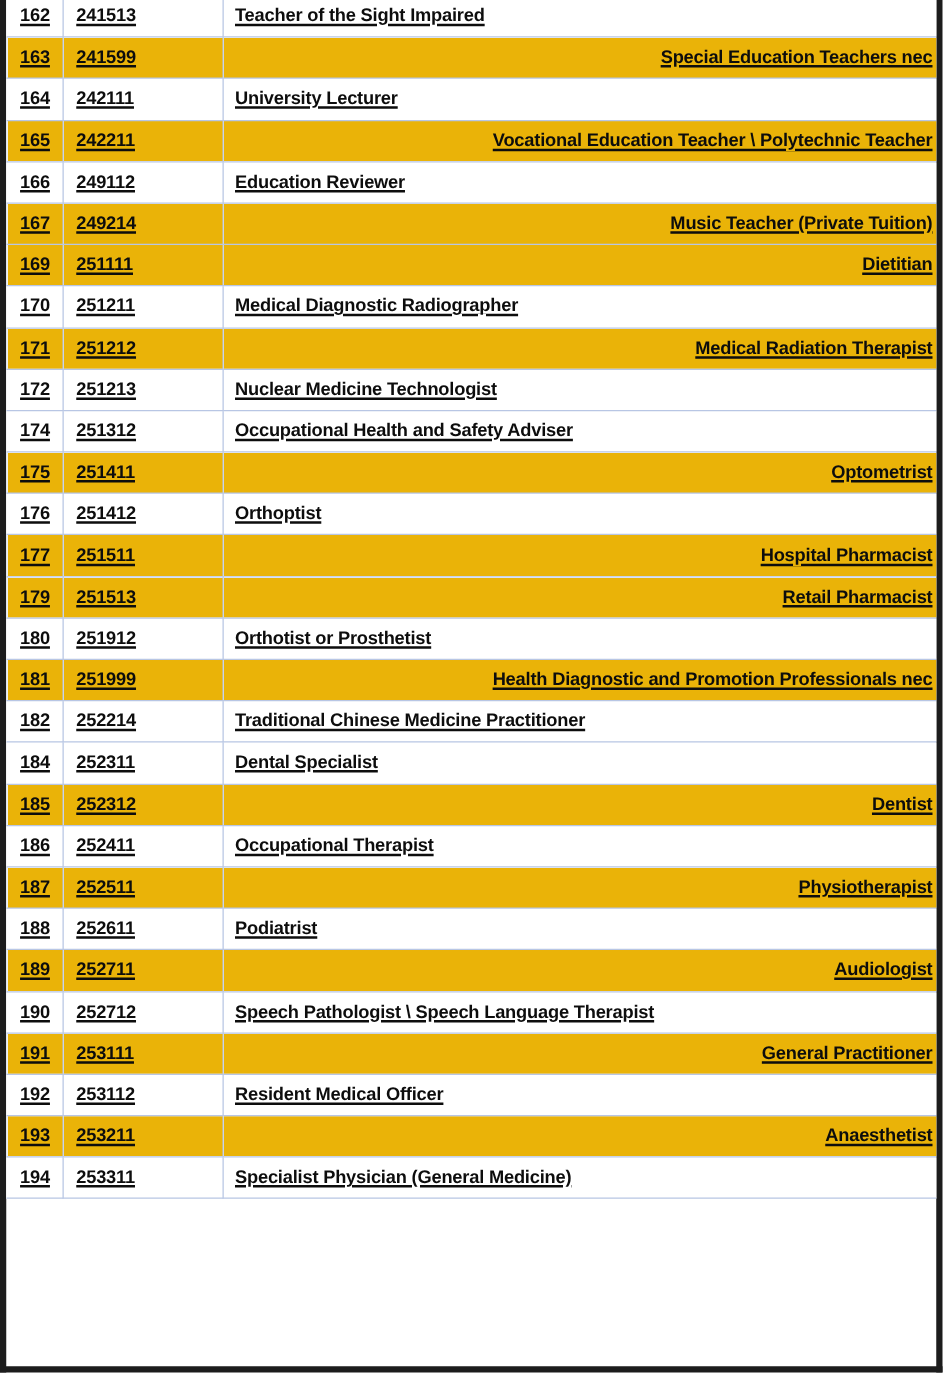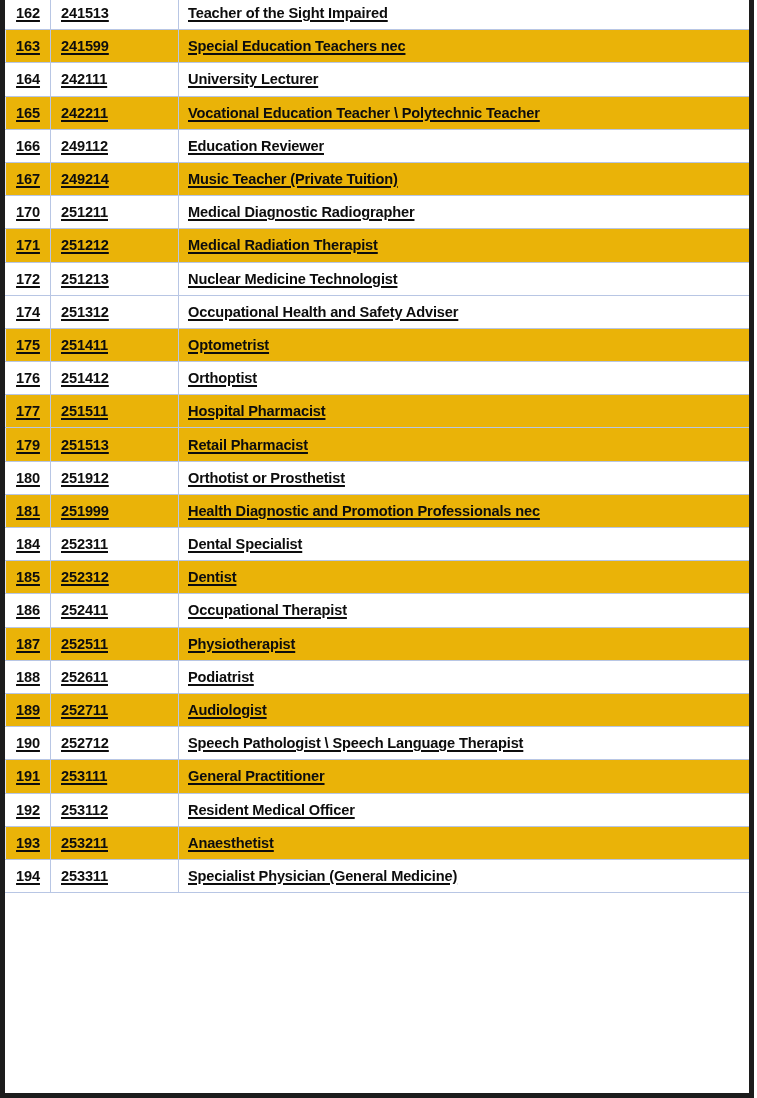--- a/index.html
+++ b/index.html
@@ -84,21 +84,21 @@
     background: #eab308;
   }
   table#occupation-table tr.plain td {
     background: #ffffff;
   }
 
   
   table#occupation-table td.cell-index { border-left-color: #ffffff; }
   table#occupation-table tr.band td.cell-index { border-left-color: #dce3f2; }
   table#occupation-table td.cell-title { border-right-color: #ffffff; }
-  table#occupation-table tr.band td.cell-title { border-right-color: #dce3f2; }
+  table#occupation-table tr.band td.cell-title { border-right-color: #dce3f2; text-align: right; }
 </style>
 </head>
 <body>
 
 <div id="occupation-table-frame">
   <table id="occupation-table">
     <colgroup>
       <col class="col-index">
       <col class="col-code">
       <col class="col-title">
@@ -127,20 +127,25 @@
         <tr class="plain">
           <td class="cell-index"><span class="u">166</span></td>
           <td class="cell-code"><span class="u">249112</span></td>
           <td class="cell-title"><span class="u">Education Reviewer</span></td>
         </tr>
         <tr class="band">
           <td class="cell-index"><span class="u">167</span></td>
           <td class="cell-code"><span class="u">249214</span></td>
           <td class="cell-title"><span class="u">Music Teacher (Private Tuition)</span></td>
         </tr>
+        <tr class="band">
+          <td class="cell-index"><span class="u">169</span></td>
+          <td class="cell-code"><span class="u">251111</span></td>
+          <td class="cell-title"><span class="u">Dietitian</span></td>
+        </tr>
         <tr class="plain">
           <td class="cell-index"><span class="u">170</span></td>
           <td class="cell-code"><span class="u">251211</span></td>
           <td class="cell-title"><span class="u">Medical Diagnostic Radiographer</span></td>
         </tr>
         <tr class="band">
           <td class="cell-index"><span class="u">171</span></td>
           <td class="cell-code"><span class="u">251212</span></td>
           <td class="cell-title"><span class="u">Medical Radiation Therapist</span></td>
         </tr>
@@ -178,20 +183,25 @@
           <td class="cell-index"><span class="u">180</span></td>
           <td class="cell-code"><span class="u">251912</span></td>
           <td class="cell-title"><span class="u">Orthotist or Prosthetist</span></td>
         </tr>
         <tr class="band">
           <td class="cell-index"><span class="u">181</span></td>
           <td class="cell-code"><span class="u">251999</span></td>
           <td class="cell-title"><span class="u">Health Diagnostic and Promotion Professionals nec</span></td>
         </tr>
         <tr class="plain">
+          <td class="cell-index"><span class="u">182</span></td>
+          <td class="cell-code"><span class="u">252214</span></td>
+          <td class="cell-title"><span class="u">Traditional Chinese Medicine Practitioner</span></td>
+        </tr>
+        <tr class="plain">
           <td class="cell-index"><span class="u">184</span></td>
           <td class="cell-code"><span class="u">252311</span></td>
           <td class="cell-title"><span class="u">Dental Specialist</span></td>
         </tr>
         <tr class="band">
           <td class="cell-index"><span class="u">185</span></td>
           <td class="cell-code"><span class="u">252312</span></td>
           <td class="cell-title"><span class="u">Dentist</span></td>
         </tr>
         <tr class="plain">

